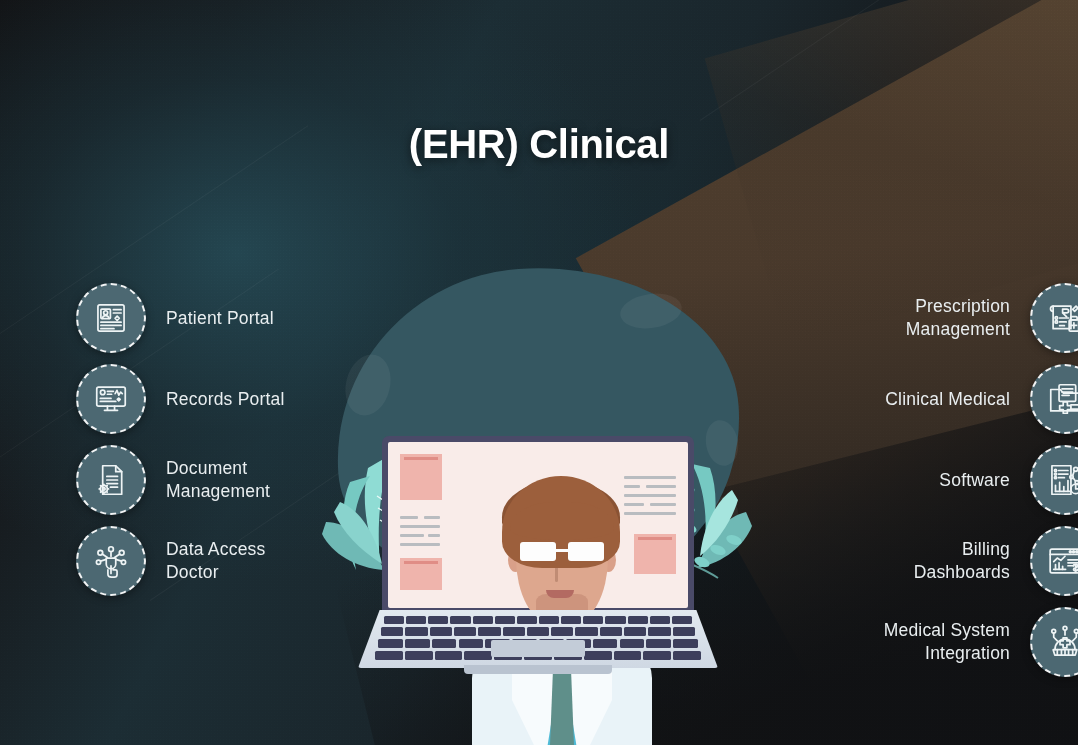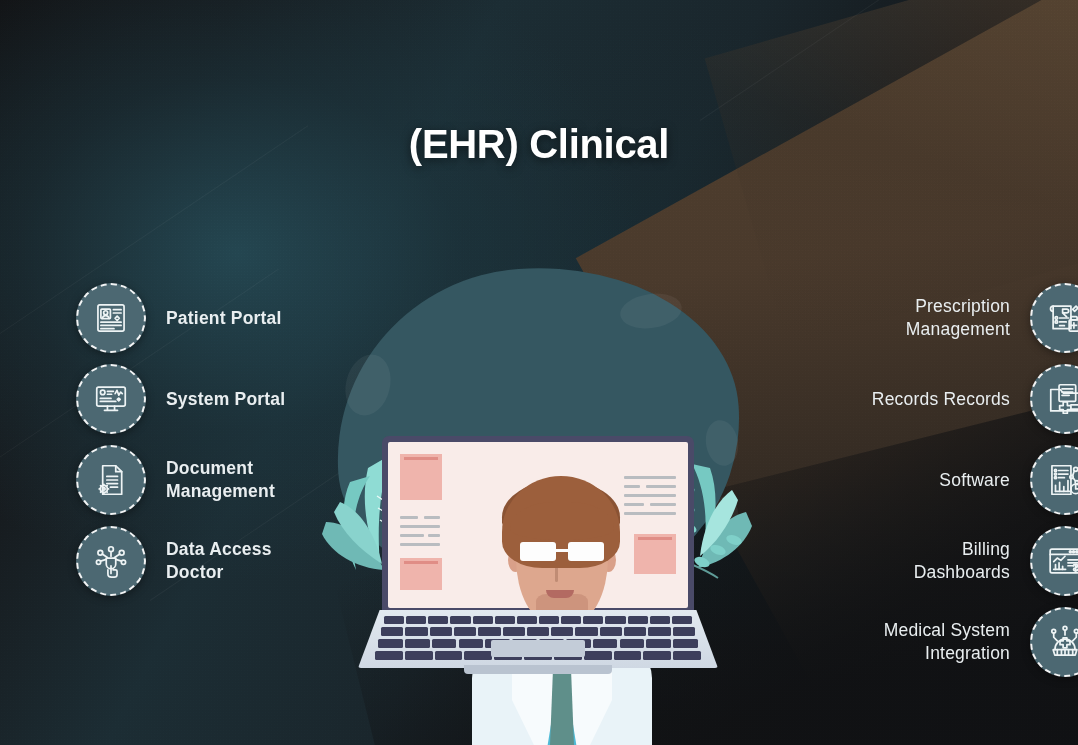--- a/index.html
+++ b/index.html
@@ -44,21 +44,21 @@
   
   #title {
     position:absolute; top:118px; left:0; width:1078px; text-align:center;
     color:#ffffff; font-size:40px; font-weight:bold; line-height:1.32;
     letter-spacing:-0.3px;
     text-shadow:0 2px 10px rgba(0,0,0,0.55);
   }
   #title .l2 { display:block; }
   
   .col { position:absolute; top:278px; width:330px; }
-  #col-left  { left:76px;font-weight:bold;  }
+  #col-left  { left:76px;  }
   #col-right { left:770px; }
   .feat { display:flex; align-items:center; height:80px; margin-bottom:1px; }
   .feat.right { flex-direction:row-reverse; }
   .badge {
     position:relative; flex:0 0 auto;
     width:70px; height:70px; border-radius:50%;
     background:#4c6872;
     border:2px dashed rgba(255,255,255,0.93);
     display:flex; align-items:center; justify-content:center;
     box-shadow:0 2px 9px rgba(0,0,0,0.38);
@@ -201,21 +201,21 @@
         <svg viewBox="0 0 32 32">
           <rect x="4" y="6" width="24" height="16" rx="1.5"></rect>
           <path d="M13 22v3.5M19 22v3.5M10.5 25.5h11"></path>
           <circle cx="9" cy="10.5" r="1.9"></circle>
           <path d="M13 9.5h5M13 12h3.5"></path>
           <path d="M19.5 11.5l1.5-2.8 1.6 4 1.5-2.5 1.4 1.3"></path>
           <path d="M7 15.5h9M7 18h13"></path>
           <path d="M22.5 15.2l1.2 1.2-1.2 1.2-1.2-1.2z"></path>
         </svg>
       </div>
-      <div class="flabel">System Portal</div>
+      <div class="flabel">Records Portal</div>
     </div>
 
 
     <div class="feat left">
       <div class="badge">
         <svg viewBox="0 0 32 32">
           <path d="M9 4h11l5 5v19H9z"></path>
           <path d="M20 4v5h5"></path>
           <path d="M12.5 13h9M12.5 16h9M12.5 19h9M15.5 22h6"></path>
           <circle cx="10" cy="23.5" r="3"></circle>
@@ -271,21 +271,21 @@
     <div class="feat right">
       <div class="badge">
         <svg viewBox="0 0 32 32">
           <path d="M4 26V8h8l2.5 3H28v15z"></path>
           <rect x="11" y="4" width="14" height="14" rx="1"></rect>
           <path d="M13.5 7.5h9M13.5 10.2h9M13.5 12.9h6"></path>
           <path d="M11.5 21.5h3v-3h3.5v3h3v3.5h-3v3H14.5v-3h-3z"></path>
           <path d="M21 21h6M21 24.5h6"></path>
         </svg>
       </div>
-      <div class="flabel">Records Records</div>
+      <div class="flabel">Clinical Medical</div>
     </div>
 
     <div class="feat right">
       <div class="badge">
         <svg viewBox="0 0 32 32">
           <path d="M5 4h16v24H5z"></path>
           <circle cx="8" cy="8" r="0.9"></circle>
           <circle cx="8" cy="11" r="0.9"></circle>
           <circle cx="8" cy="14" r="0.9"></circle>
           <path d="M10.5 8h8M10.5 11h8M10.5 14h5"></path>

